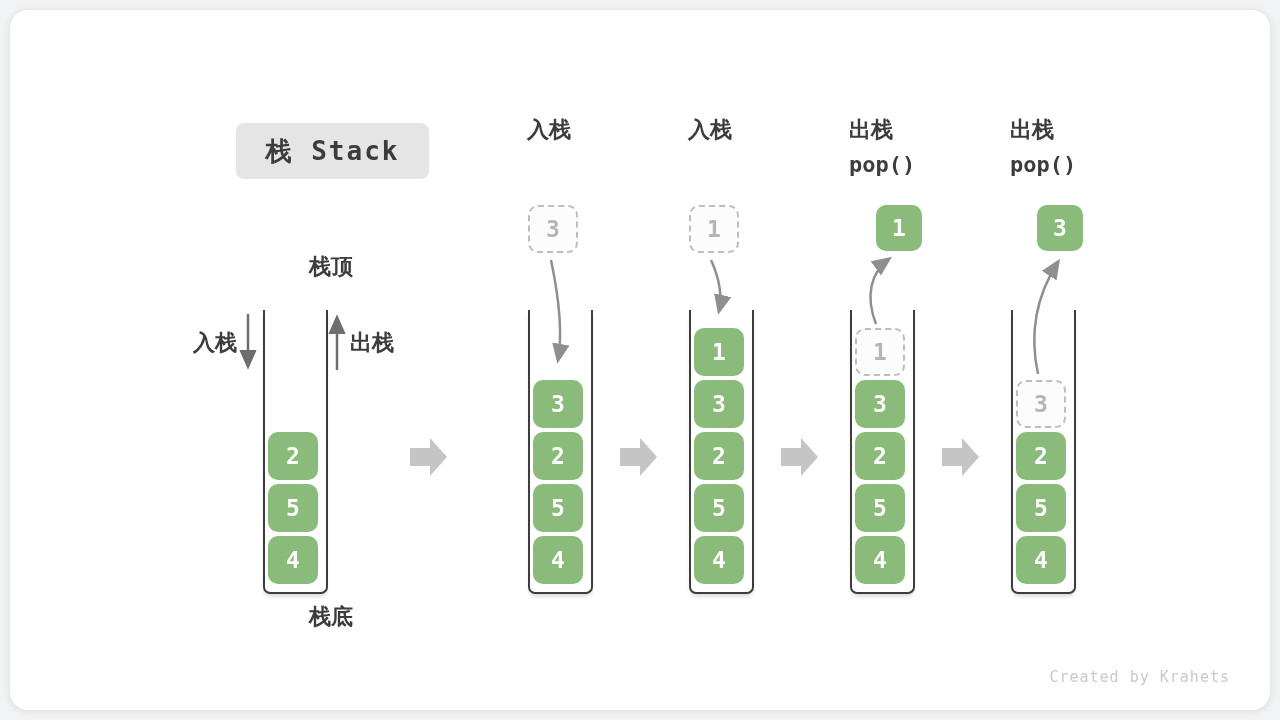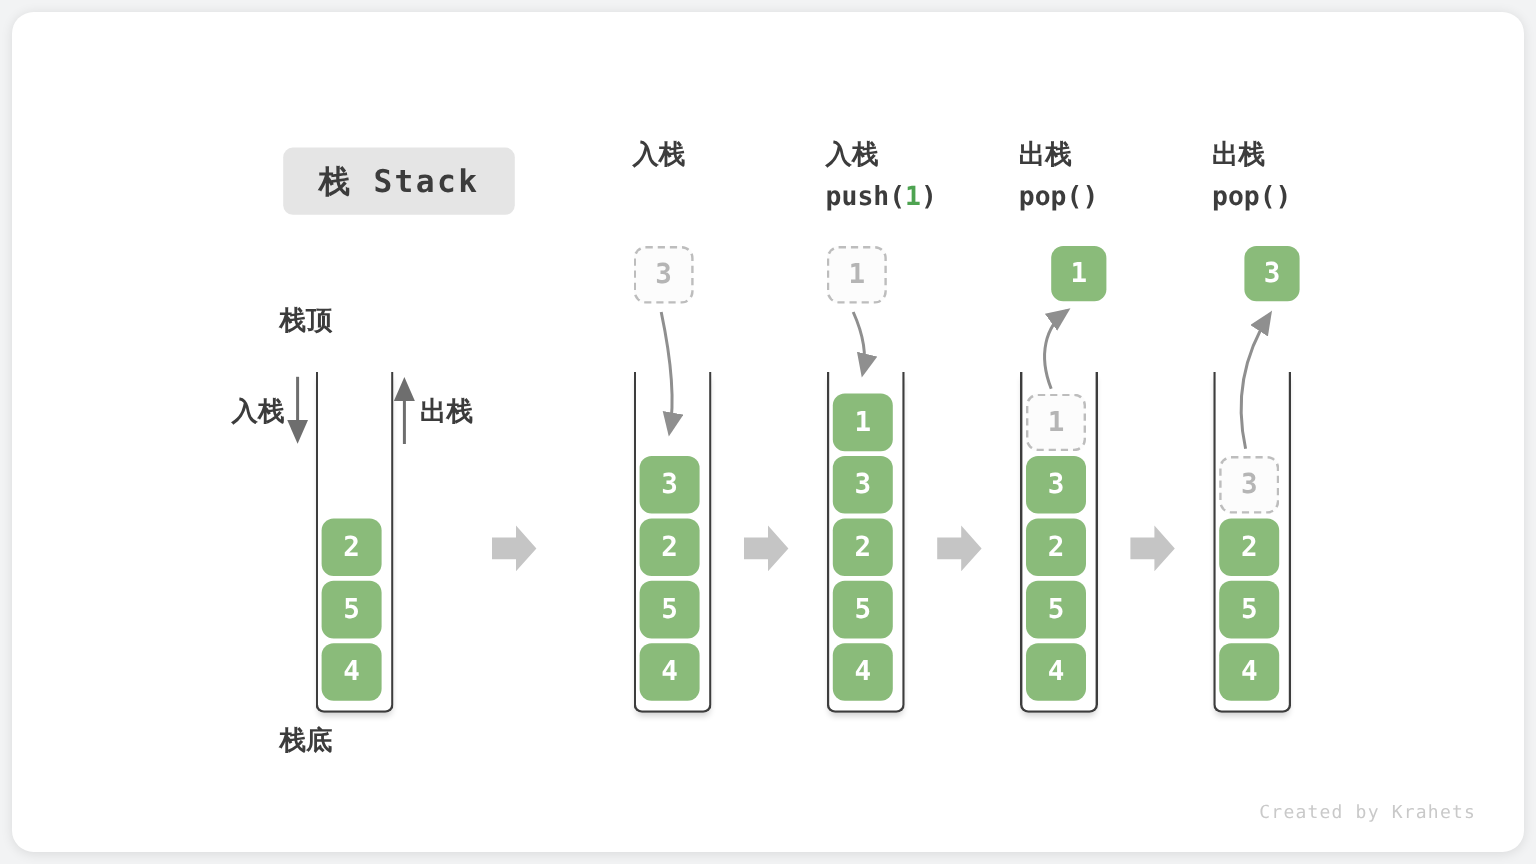--- a/index.html
+++ b/index.html
@@ -19,21 +19,21 @@
     left:186px;top:113px;width:193px;height:56px;
     background:var(--title-bg);border-radius:8px;
     display:flex;align-items:center;justify-content:center;
     font-family:"DejaVu Sans Mono","Liberation Mono",monospace;
     font-size:26px;font-weight:bold;color:var(--text-dark);letter-spacing:2px;margin-left:40px;
   }
   .anno{
     font-size:22px;font-weight:bold;color:var(--text-dark);
     font-family:"DejaVu Sans","Liberation Sans",sans-serif;
   }
-  .anno.center{width:120px;text-align:left;}
+  .anno.center{width:120px;text-align:right;}
   .op-header{width:160px;}
   .op-label{font-size:22px;font-weight:bold;color:var(--text-dark);line-height:28px;}
   .op-code{
     margin-top:7px;font-family:"DejaVu Sans Mono","Liberation Mono",monospace;
     font-size:22px;font-weight:bold;color:var(--text-dark);line-height:28px;
   }
   .op-code .green{color:var(--code-green);}
   .stack-container{
     border-left:2px solid var(--wall);
     border-right:2px solid var(--wall);
@@ -95,21 +95,20 @@
         <div class="op-label">入栈</div>
       </div>
       <div class="abs float-dashed" style="left: 518px; top: 195px;">3</div>
       <div class="abs stack-container" style="left: 518px; top: 300px; width: 61px; height: 282px;"></div>
       <div class="abs cell" style="left: 523px; top: 370px;">3</div>
       <div class="abs cell" style="left: 523px; top: 422px;">2</div>
       <div class="abs cell" style="left: 523px; top: 474px;">5</div>
       <div class="abs cell" style="left: 523px; top: 526px;">4</div>
       <div class="abs op-header" style="left: 678px; top: 106px;">
         <div class="op-label">入栈</div>
-        <div class="op-code"><span>push(</span><span class="green">1</span><span>)</span></div>
       </div>
       <div class="abs float-dashed" style="left: 679px; top: 195px;">1</div>
       <div class="abs stack-container" style="left: 679px; top: 300px; width: 61px; height: 282px;"></div>
       <div class="abs cell" style="left: 684px; top: 318px;">1</div>
       <div class="abs cell" style="left: 684px; top: 370px;">3</div>
       <div class="abs cell" style="left: 684px; top: 422px;">2</div>
       <div class="abs cell" style="left: 684px; top: 474px;">5</div>
       <div class="abs cell" style="left: 684px; top: 526px;">4</div>
       <div class="abs op-header" style="left: 839px; top: 106px;">
         <div class="op-label">出栈</div>

